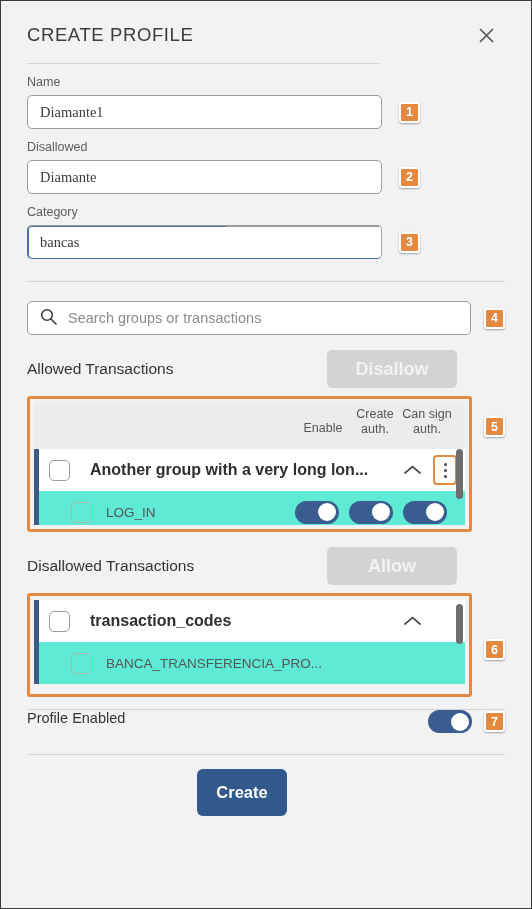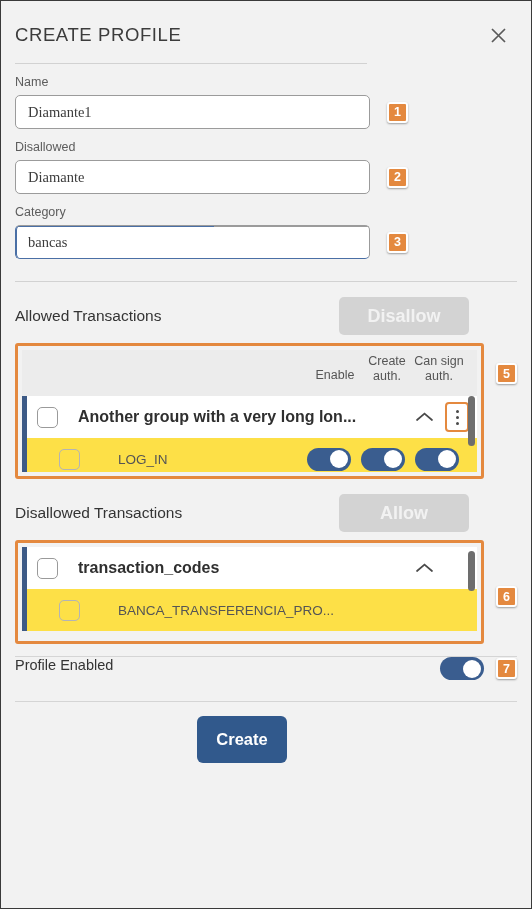--- a/index.html
+++ b/index.html
@@ -15,21 +15,21 @@
     background: #f2f2f2;
     color: #333;
     position: relative;
     border: 1px solid #3a3a3a;
   }
 
   .dialog {
     position: absolute;
     inset: 0;
     background: #f2f2f2;
-    padding: 0 14px;
+    padding: 0 26px;
   }
 
   
   .header {
     display: flex;
     align-items: center;
     justify-content: space-between;
     padding-top: 16px;
     height: 52px;
   }
@@ -199,26 +199,25 @@
     background: #ffffff;
     border-left: 5px solid #3d5a86;
     height: 42px;
     padding-left: 10px;
     padding-right: 8px;
     position: relative;
   }
   .child-row {
     display: flex;
     align-items: center;
-    background: #fde047;
+    background: #5eead4;
     border-left: 5px solid #3d5a86;
     height: 42px;
     padding-left: 10px;
     padding-right: 8px;
-    gap: 24px;
   }
 
   .cb {
     width: 21px; height: 21px;
     border: 1.6px solid #b4b4b4;
     border-radius: 5px;
     background: transparent;
     flex: none;
     cursor: pointer;
   }
@@ -359,20 +358,32 @@
   <div class="field">
     <label class="field-label">Category</label>
     <div class="field-row">
       <input class="text-input focused focused-top" type="text" value="bancas" style="">
       <div class="badge badge-inline">3</div>
     </div>
   </div>
 
   <div class="hr wide" style="margin-top:22px"></div>
 
+  <div class="search-wrap">
+    <div class="search-box">
+      <span class="si">
+        <svg width="17" height="17" viewBox="0 0 17 17" aria-hidden="true">
+          <circle cx="7" cy="7" r="5.3" stroke="#3d3d3d" stroke-width="1.6" fill="none"></circle>
+          <path d="M11 11 L16 16" stroke="#3d3d3d" stroke-width="1.7" fill="none" stroke-linecap="round"></path>
+        </svg>
+      </span>
+      <input class="search-input" type="text" placeholder="Search groups or transactions" style="">
+    </div>
+    <div class="badge" style="margin-left:13px">4</div>
+  </div>
 
   <div class="section-head">
     <div class="section-title">Allowed Transactions</div>
     <button class="action-btn">Disallow</button>
   </div>
 
   <div class="panel-row">
     <div class="panel-outline" style="flex:1">
       <div class="list-panel" style="height:122px">
 

